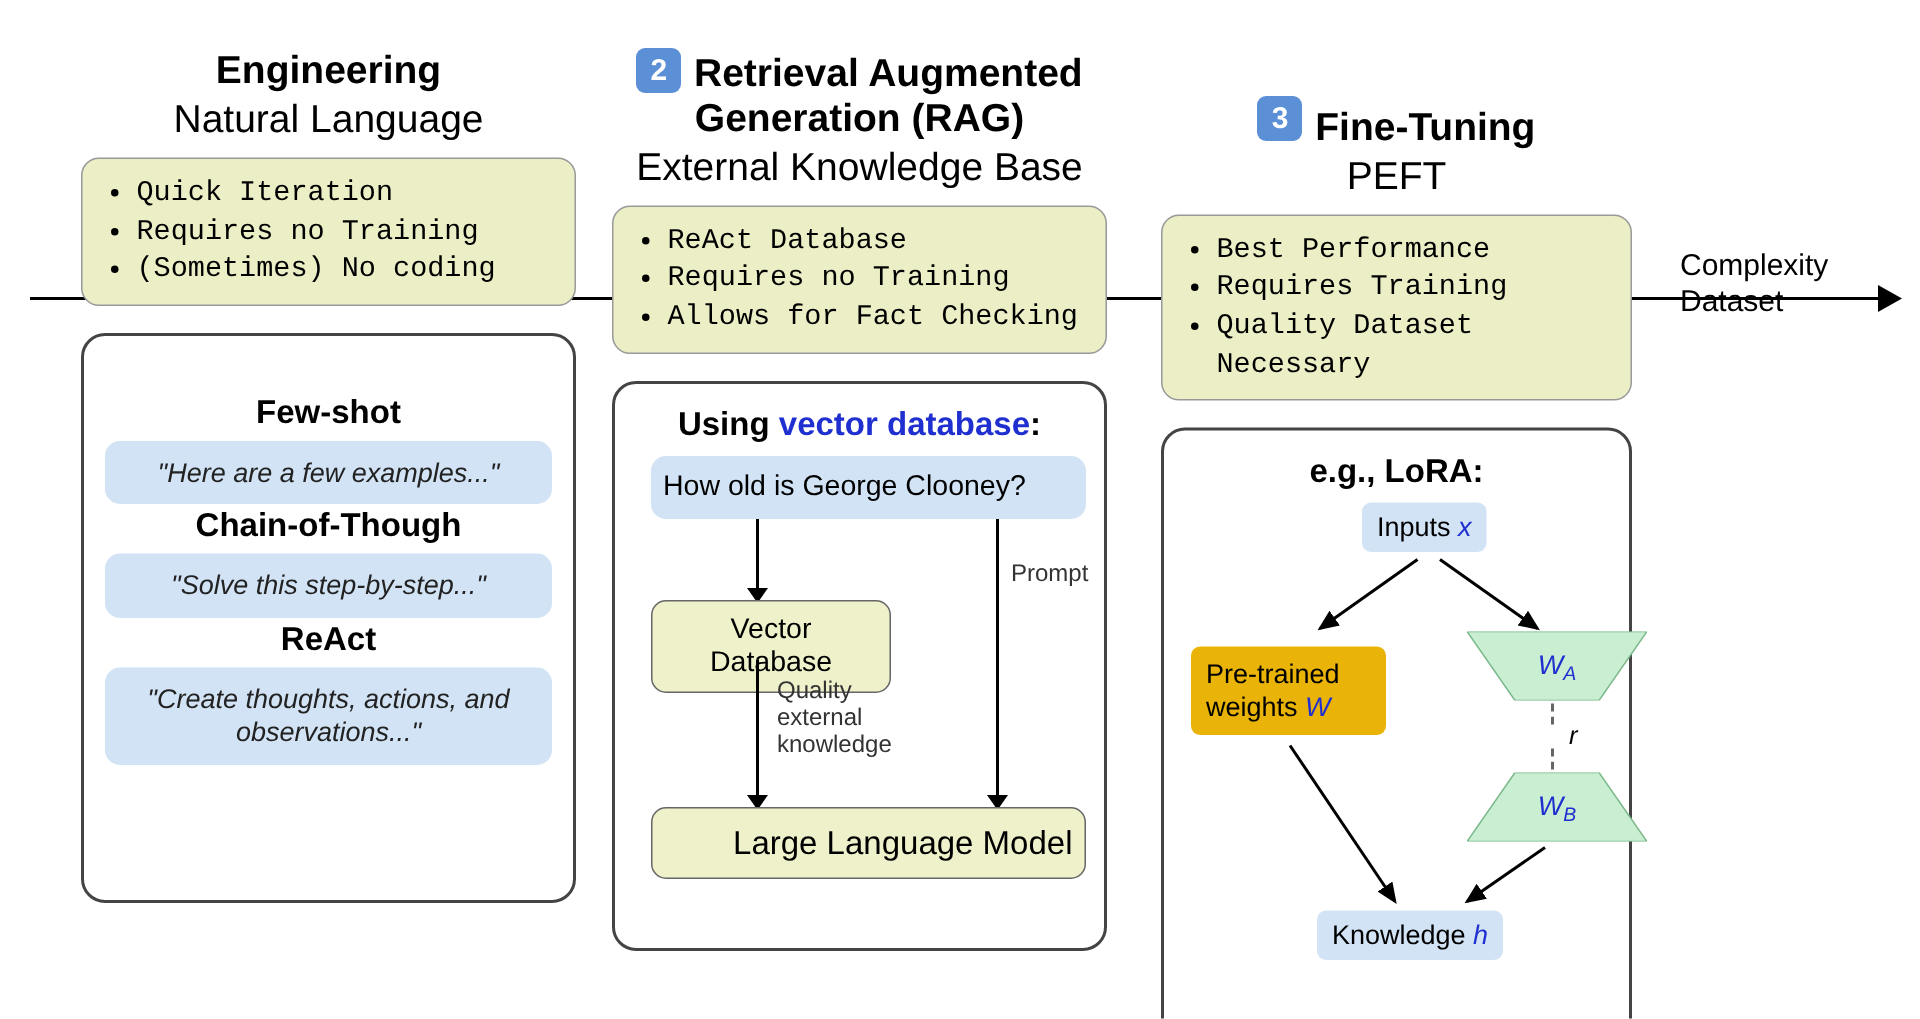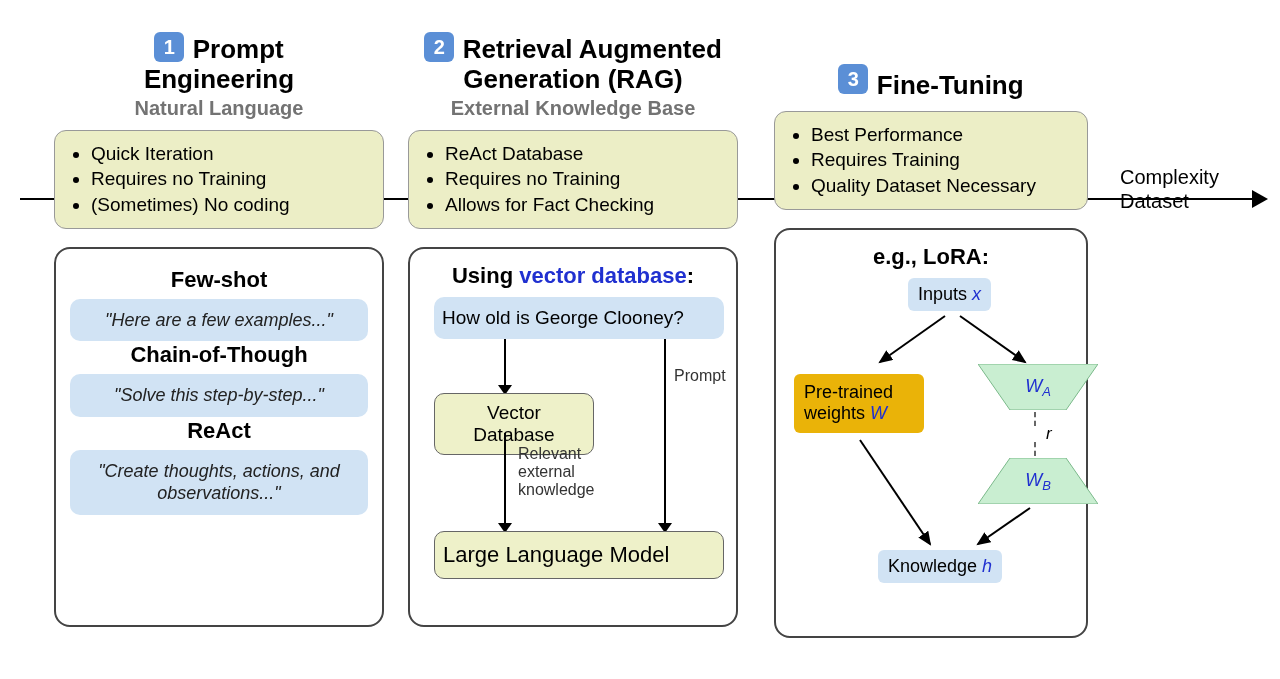--- a/index.html
+++ b/index.html
@@ -12,51 +12,51 @@
   .col2 { left: 408px; }
   .col3 { left: 758px; padding-left: 16px; }
   .header { text-align: center; }
   .numbadge {
     display: inline-block; width: 30px; height: 30px; background: #5b8fd6; color: #fff;
     border-radius: 6px; font-size: 20px; font-weight: 700; line-height: 30px; text-align: center;
     vertical-align: 4px; margin-right: 4px;
   }
   .title { font-size: 26px; font-weight: 700; line-height: 1.15; display: inline-block; vertical-align: middle; }
   .title2 { font-size: 26px; font-weight: 700; line-height: 1.15; }
-  .subtitle { font-size: 20px; color: #737373; font-weight: 700; margin-top: 2px; }
+  .subtitle { font-size: 26px; color: #000000; font-weight: 400; margin-top: 2px; }
   .charbox {
     background: #eceec6; border: 1px solid #999; border-radius: 12px;
-    padding: 10px 14px; margin-top: 10px; font-size: 19px;
+    padding: 10px 14px; margin-top: 10px; font-size: 19px; font-family: Liberation Mono, monospace;
   }
   .charbox ul { list-style: disc; padding-left: 22px; }
   .charbox li { line-height: 1.35; }
   .detailbox {
     border: 2px solid #444; border-radius: 16px; margin-top: 18px; padding: 14px 14px 18px;
     position: relative; min-height: 380px;
   }
-  .method { text-align: center; margin-top: 4px; }
+  .method { text-align: center; margin-top: 24px; }
   .method-title { font-size: 22px; font-weight: 700; margin-bottom: 6px; }
   .bubble {
     background: #d1e3f4; border-radius: 10px; padding: 10px 12px;
     font-size: 18px; font-style: italic; line-height: 1.25; color: #222; display: inline-block; width: 100%;
   }
   .method + .method { margin-top: 1px; }
   .detail-title { font-size: 22px; font-weight: 700; text-align: center; margin-bottom: 8px; }
   .vdb { color: #2030d0; }
   .qbox {
     background: #d1e3f4; border-radius: 10px; padding: 10px 8px; font-size: 19px;
     text-align: left; margin: 0 auto; width: 290px;
   }
   .ybox {
     background: #eef1c9; border: 1px solid #666; border-radius: 10px; padding: 8px 10px;
     font-size: 19px; text-align: center;
   }
   .llmbox {
     background: #eef1c9; border: 1px solid #666; border-radius: 10px; padding: 10px 8px;
-    font-size: 22px; font-weight: 500; text-align: left; width: 290px; margin: 0 auto;
+    font-size: 22px; font-weight: 500; text-align: right; width: 290px; margin: 0 auto;
   }
   .ragflow { position: relative; height: 300px; }
   .rag-vdb { position: absolute; top: 96px; left: 10px; width: 160px; }
   .rag-llm { position: absolute; top: 234px; left: 10px; }
   .rag-arrow { position: absolute; background: #000; }
   .rag-arrowhead { position: absolute; width: 0; height: 0; }
   .ragtxt { position: absolute; font-size: 16px; color: #333; line-height: 1.15; text-align: center; }
   .loradiag { position: relative; height: 340px; }
   .lbox { position: absolute; background: #d1e3f4; border-radius: 6px; padding: 6px 10px; font-size: 18px; text-align: center; }
   .redbox { position: absolute; background: #eab308; border-radius: 6px; padding: 8px 10px; font-size: 18px; line-height: 1.2; }
@@ -70,24 +70,20 @@
 
 <div class="axis-line"></div>
 <div class="axis-arrow"></div>
 <div class="axis-label">
   <span>Complexity</span><br>
   <span>Dataset</span>
 </div>
 
 <div class="col col1">
   <div class="header">
-    <div>
-      <span class="numbadge">1</span>
-      <span class="title2">Prompt</span>
-    </div>
     <div class="title2">Engineering</div>
     <div class="subtitle">Natural Language</div>
   </div>
   <div class="charbox">
     <ul>
       <li>Quick Iteration</li>
       <li>Requires no Training</li>
       <li>(Sometimes) No coding</li>
     </ul>
   </div>
@@ -135,34 +131,35 @@
 
       <div class="rag-arrow" style="top:42px; left:240px; width:2px; height:186px;"></div>
       <div class="rag-arrowhead" style="top:226px; left:234px; border-left:7px solid transparent; border-right:7px solid transparent; border-top:10px solid #000;"></div>
       <div class="ragtxt" style="top:70px; left:250px;">Prompt</div>
 
       <div class="ybox rag-vdb">Vector Database</div>
 
       <div class="rag-arrow" style="top:136px; left:80px; width:2px; height:92px;"></div>
       <div class="rag-arrowhead" style="top:226px; left:74px; border-left:7px solid transparent; border-right:7px solid transparent; border-top:10px solid #000;"></div>
       <div class="ragtxt" style="top:148px; left:94px; width:90px; text-align:left;">
-        <span>Relevant external knowledge</span>
+        <span>Quality external knowledge</span>
       </div>
 
       <div class="llmbox rag-llm">Large Language Model</div>
     </div>
   </div>
 </div>
 
 <div class="col col3">
   <div class="header" style="margin-top:32px;">
     <div>
       <span class="numbadge">3</span>
       <span class="title">Fine-Tuning</span>
     </div>
+    <div class="subtitle">PEFT</div>
   </div>
   <div class="charbox">
     <ul>
       <li>Best Performance</li>
       <li>Requires Training</li>
       <li>Quality Dataset Necessary</li>
     </ul>
   </div>
   <div class="detailbox">
     <div class="detail-title">e.g., LoRA:</div>

